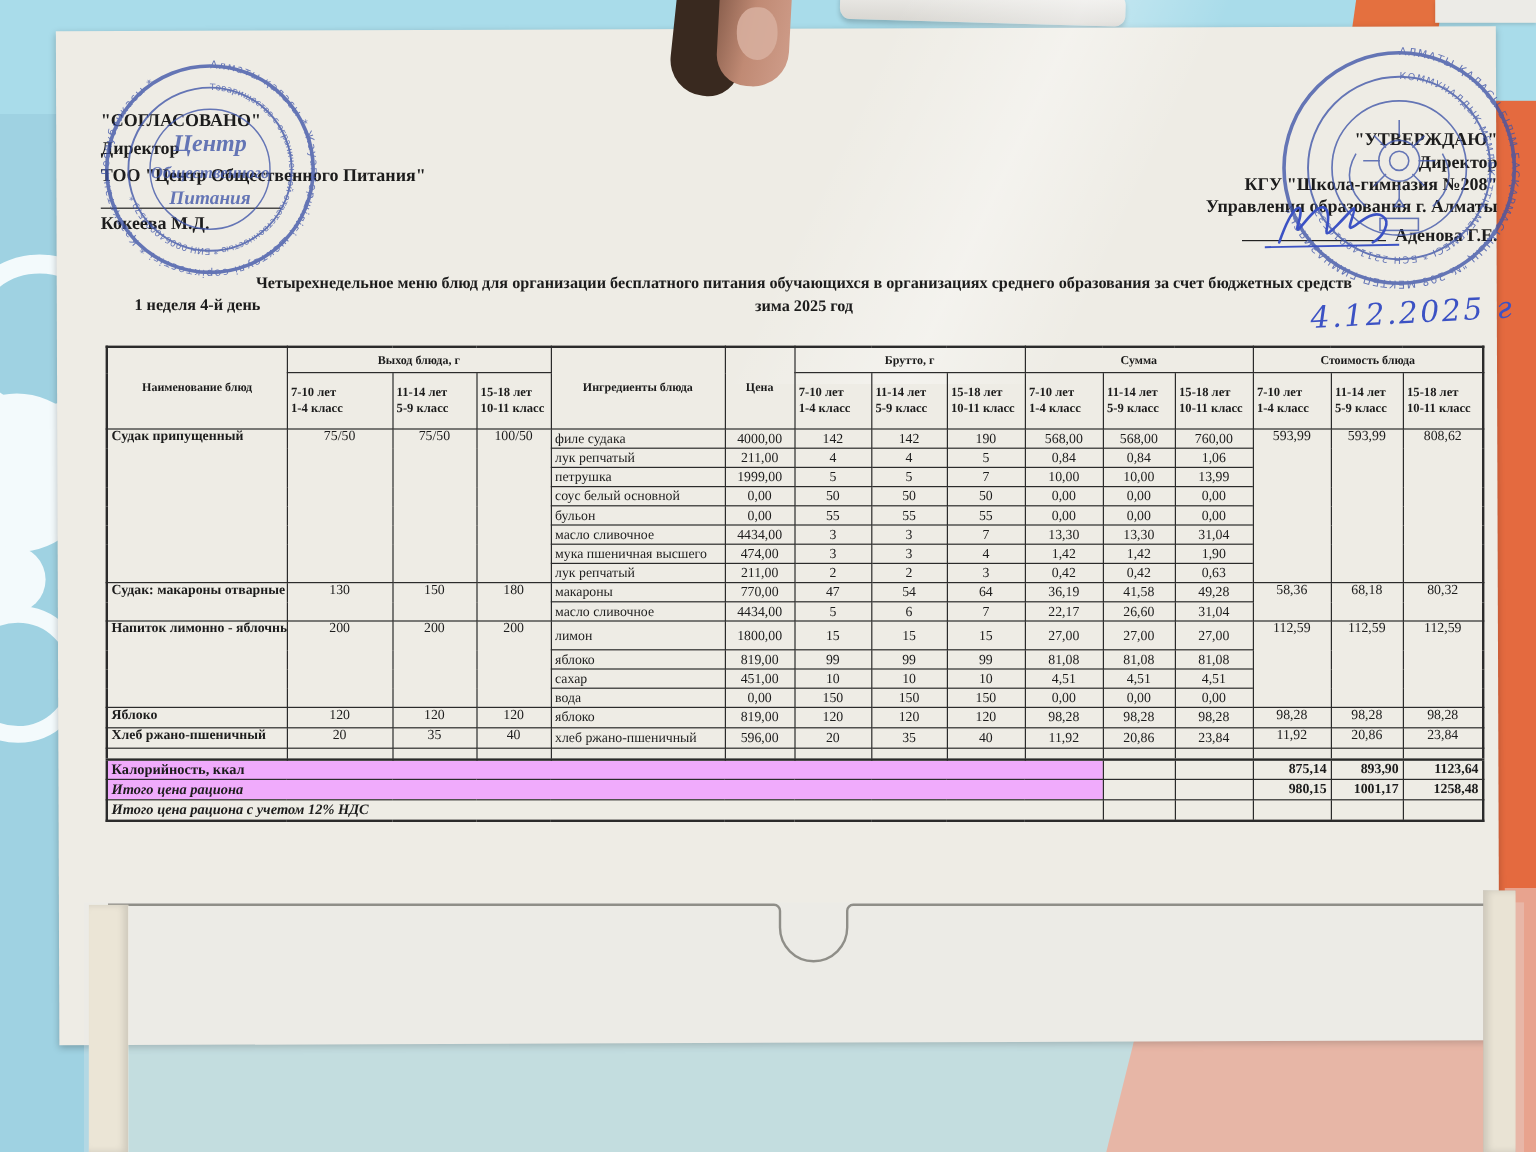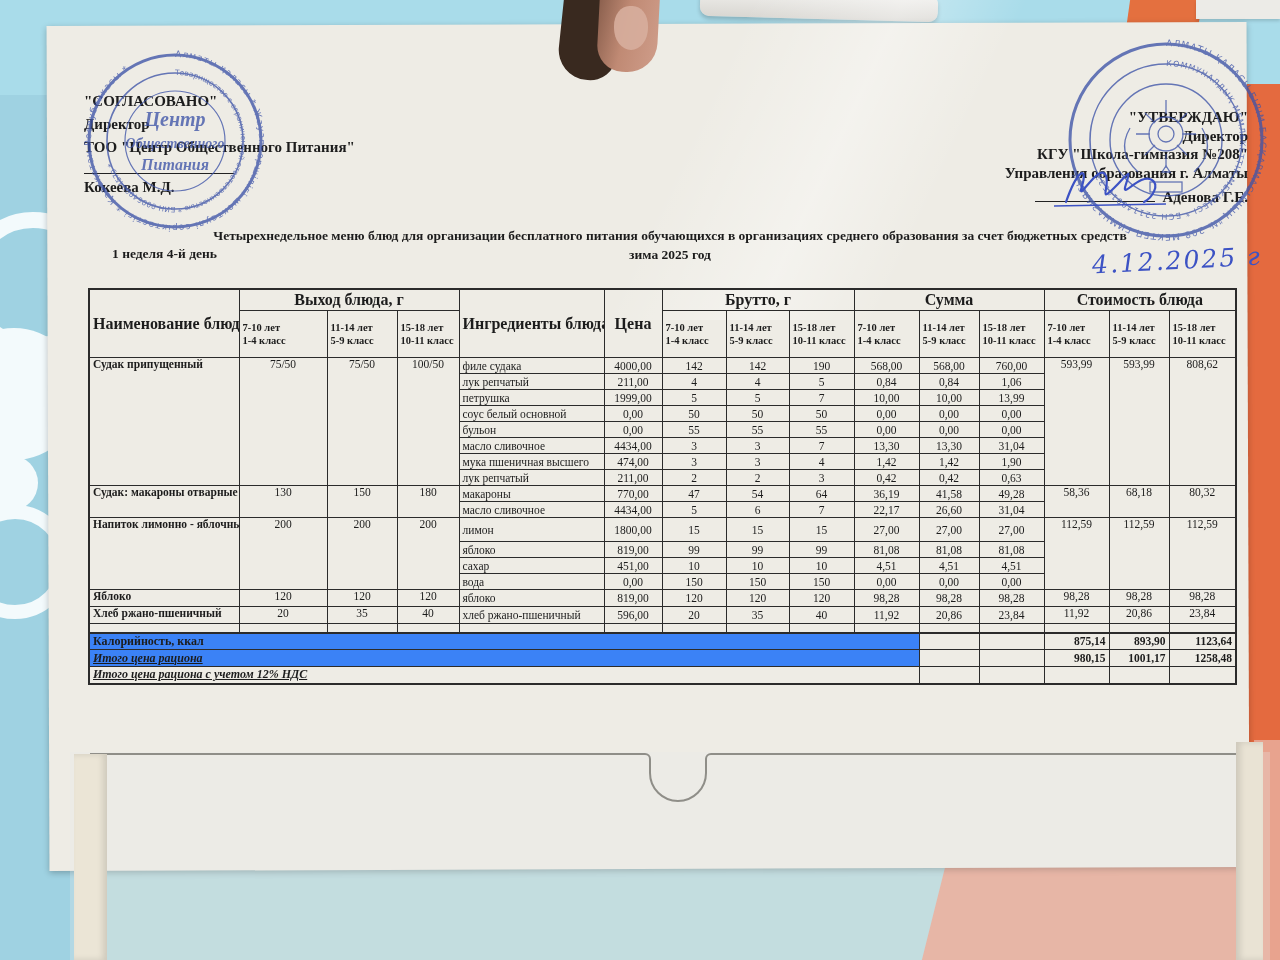--- a/index.html
+++ b/index.html
@@ -57,35 +57,35 @@
   
   .stamp{position:absolute;opacity:.78;}
   .stamp text{fill:#3e54a8;}
   .stamp .ring{stroke:#3e54a8;fill:none;}
   .sig-svg{position:absolute;left:1048px;top:158px;}
 
   
   table.menu{position:absolute;left:88px;top:288px;border-collapse:collapse;table-layout:fixed;
              width:1147px;font-size:11.5px;border:2px solid #2b2b2b;}
   table.menu td,table.menu th{border:1px solid #2b2b2b;padding:0 3px;overflow:hidden;white-space:nowrap;}
-  th.grp{font-size:16px;font-weight:bold;text-align:center;height:20px;}
+  th.grp{font-size:10px;font-weight:bold;text-align:center;height:20px;}
   th.age{font-size:10.5px;font-weight:bold;text-align:left;height:46px;line-height:13px;}
   td.dish-name{text-align:left;vertical-align:top;padding-top:1px;font-weight:bold;}
   td.ing{text-align:left;}
   td.num{text-align:center;}
   td.top{vertical-align:top;padding-top:1px;text-align:center;}
   tbody tr{height:16px;}
   tr.tall{height:24px;}
   tr.one{height:17px;}
   tr.spacer{height:9px;}
   tr.ftr{height:17px;}
   tr.thick td{border-top:2px solid #2b2b2b;}
   td.flabel{font-weight:bold;font-size:12px;text-align:left;}
-  td.ital{font-style:italic;text-decoration:underline;}
-  td.band{background:#3b82f6;}
+  td.ital{font-style:italic;}
+  td.band{background:#f0abfc;}
   td.fval{font-weight:bold;text-align:right;padding-right:5px;}
   td.nb{border:none;background:transparent;}
 </style>
 </head>
 <body>
 
 <div id="scene">
 
   <div class="wall"></div>
   <div class="wall-top"></div>

